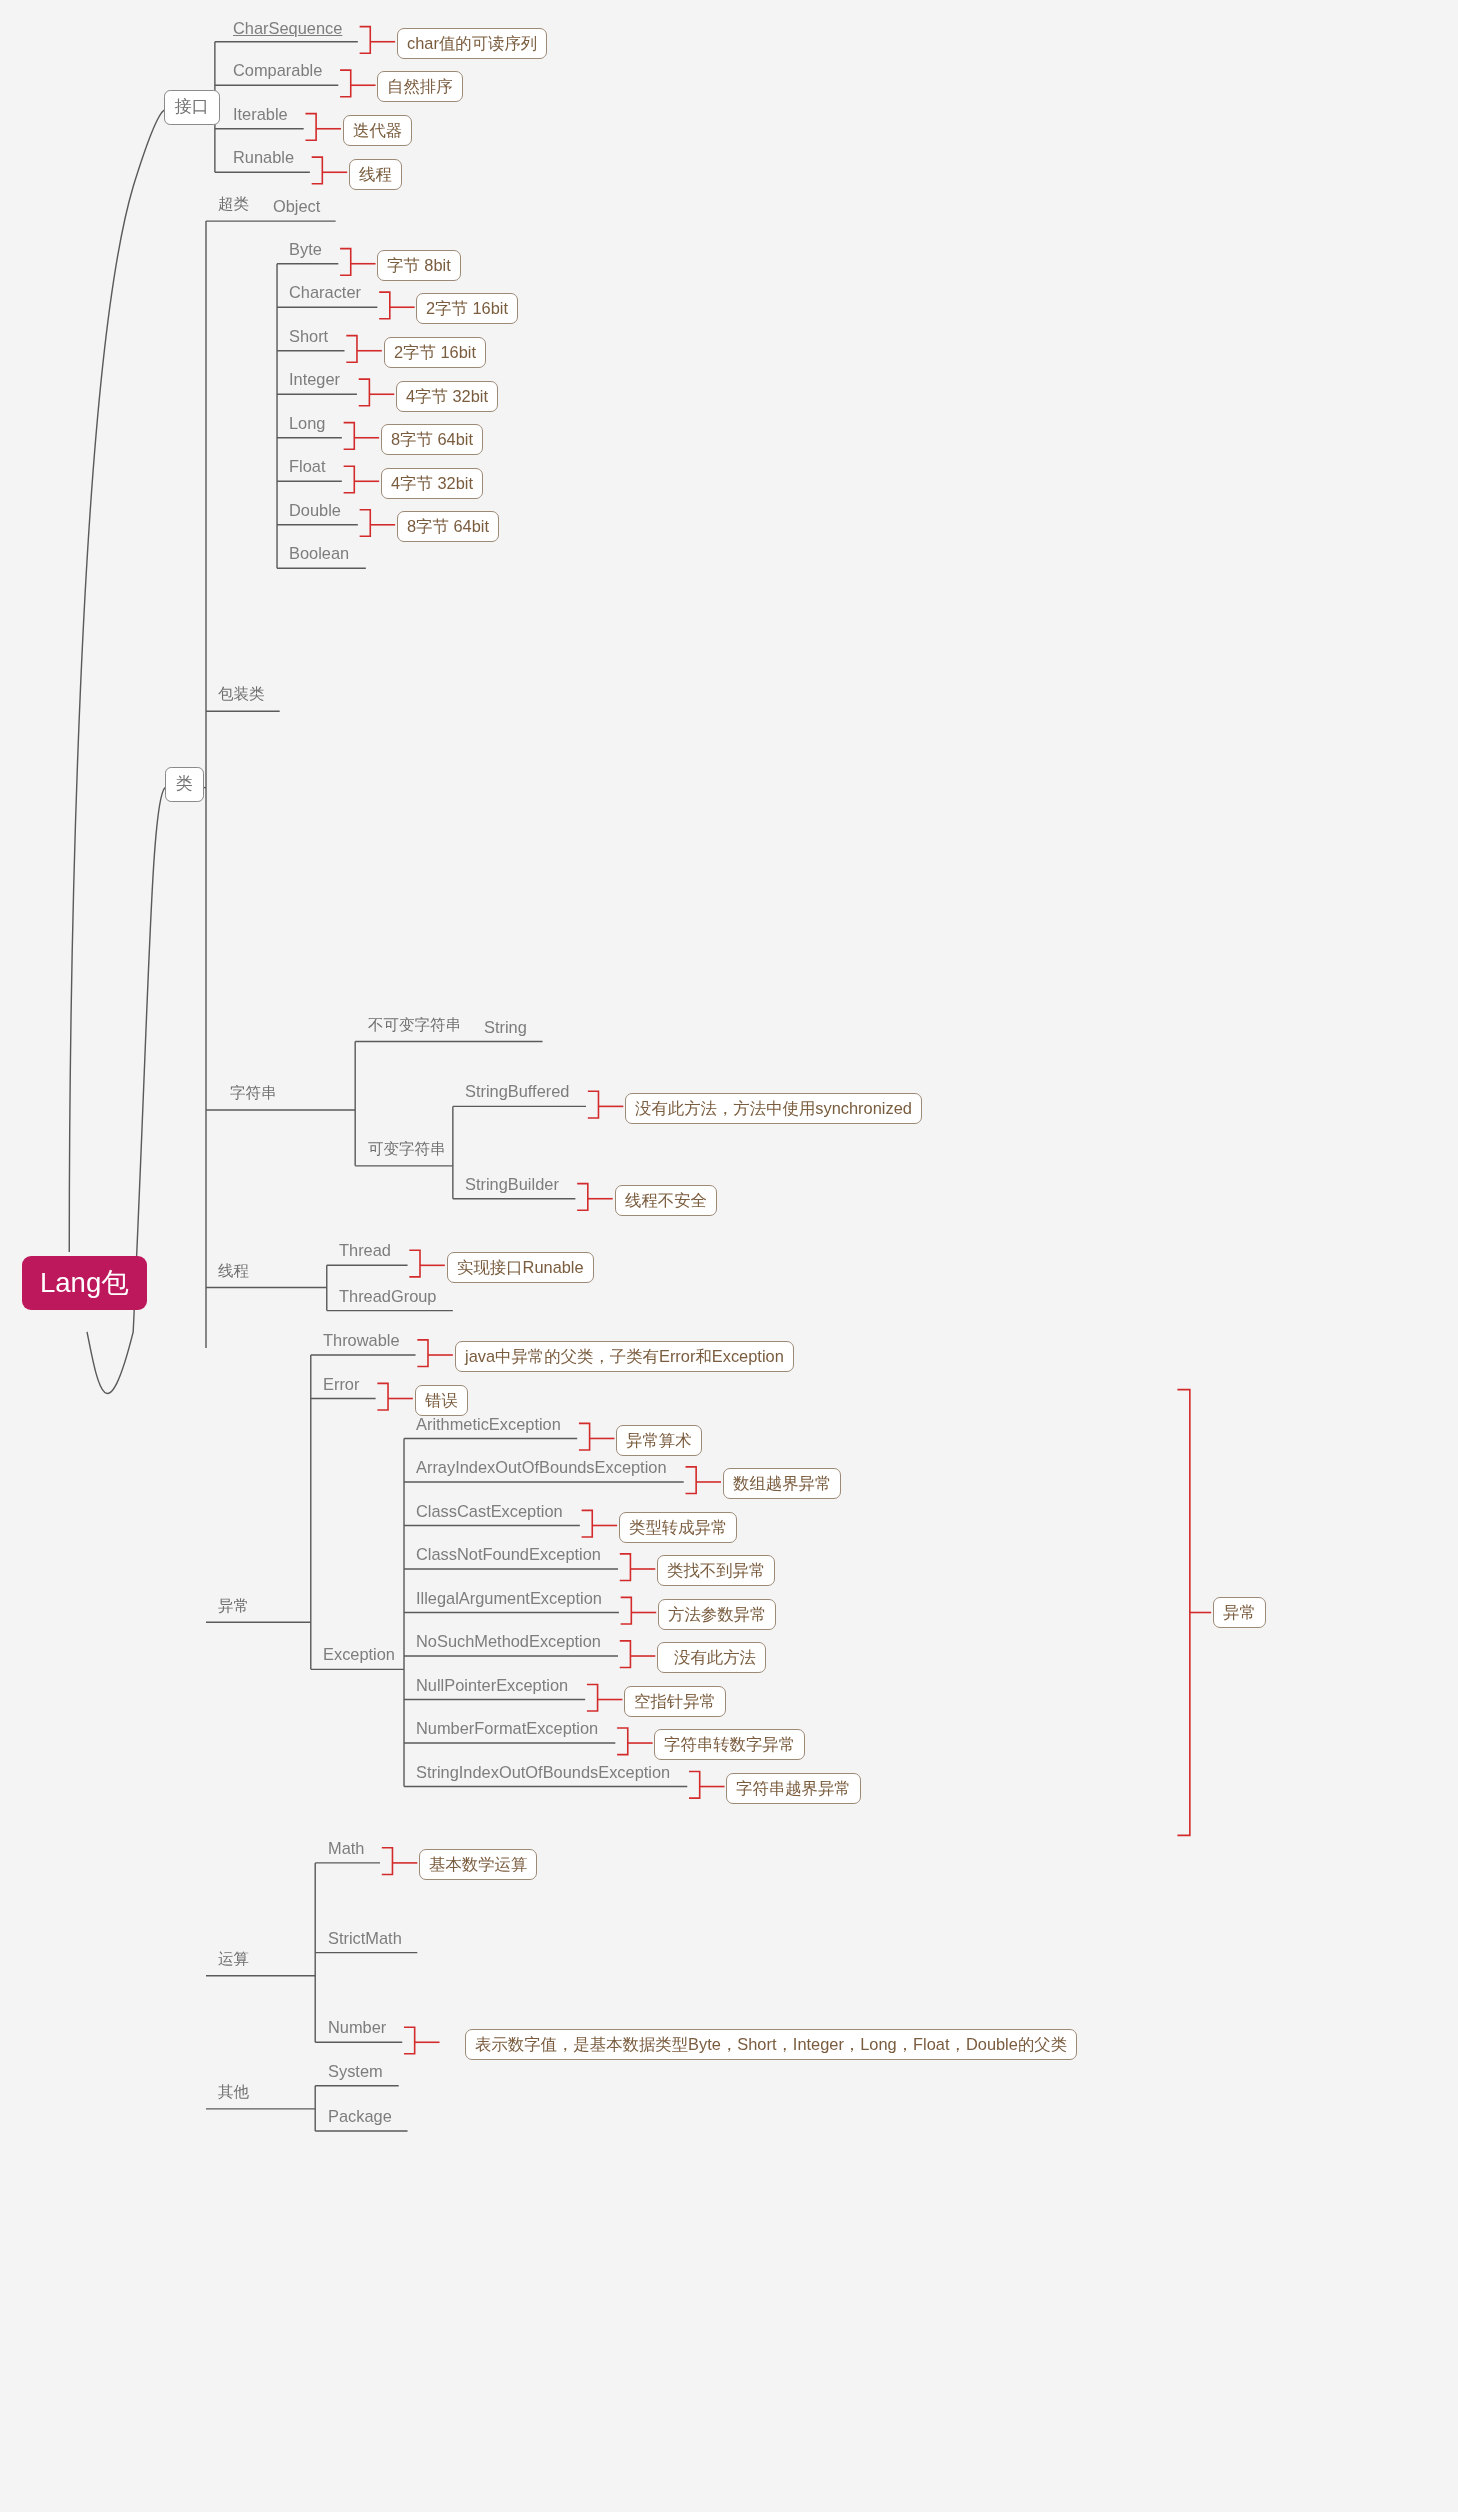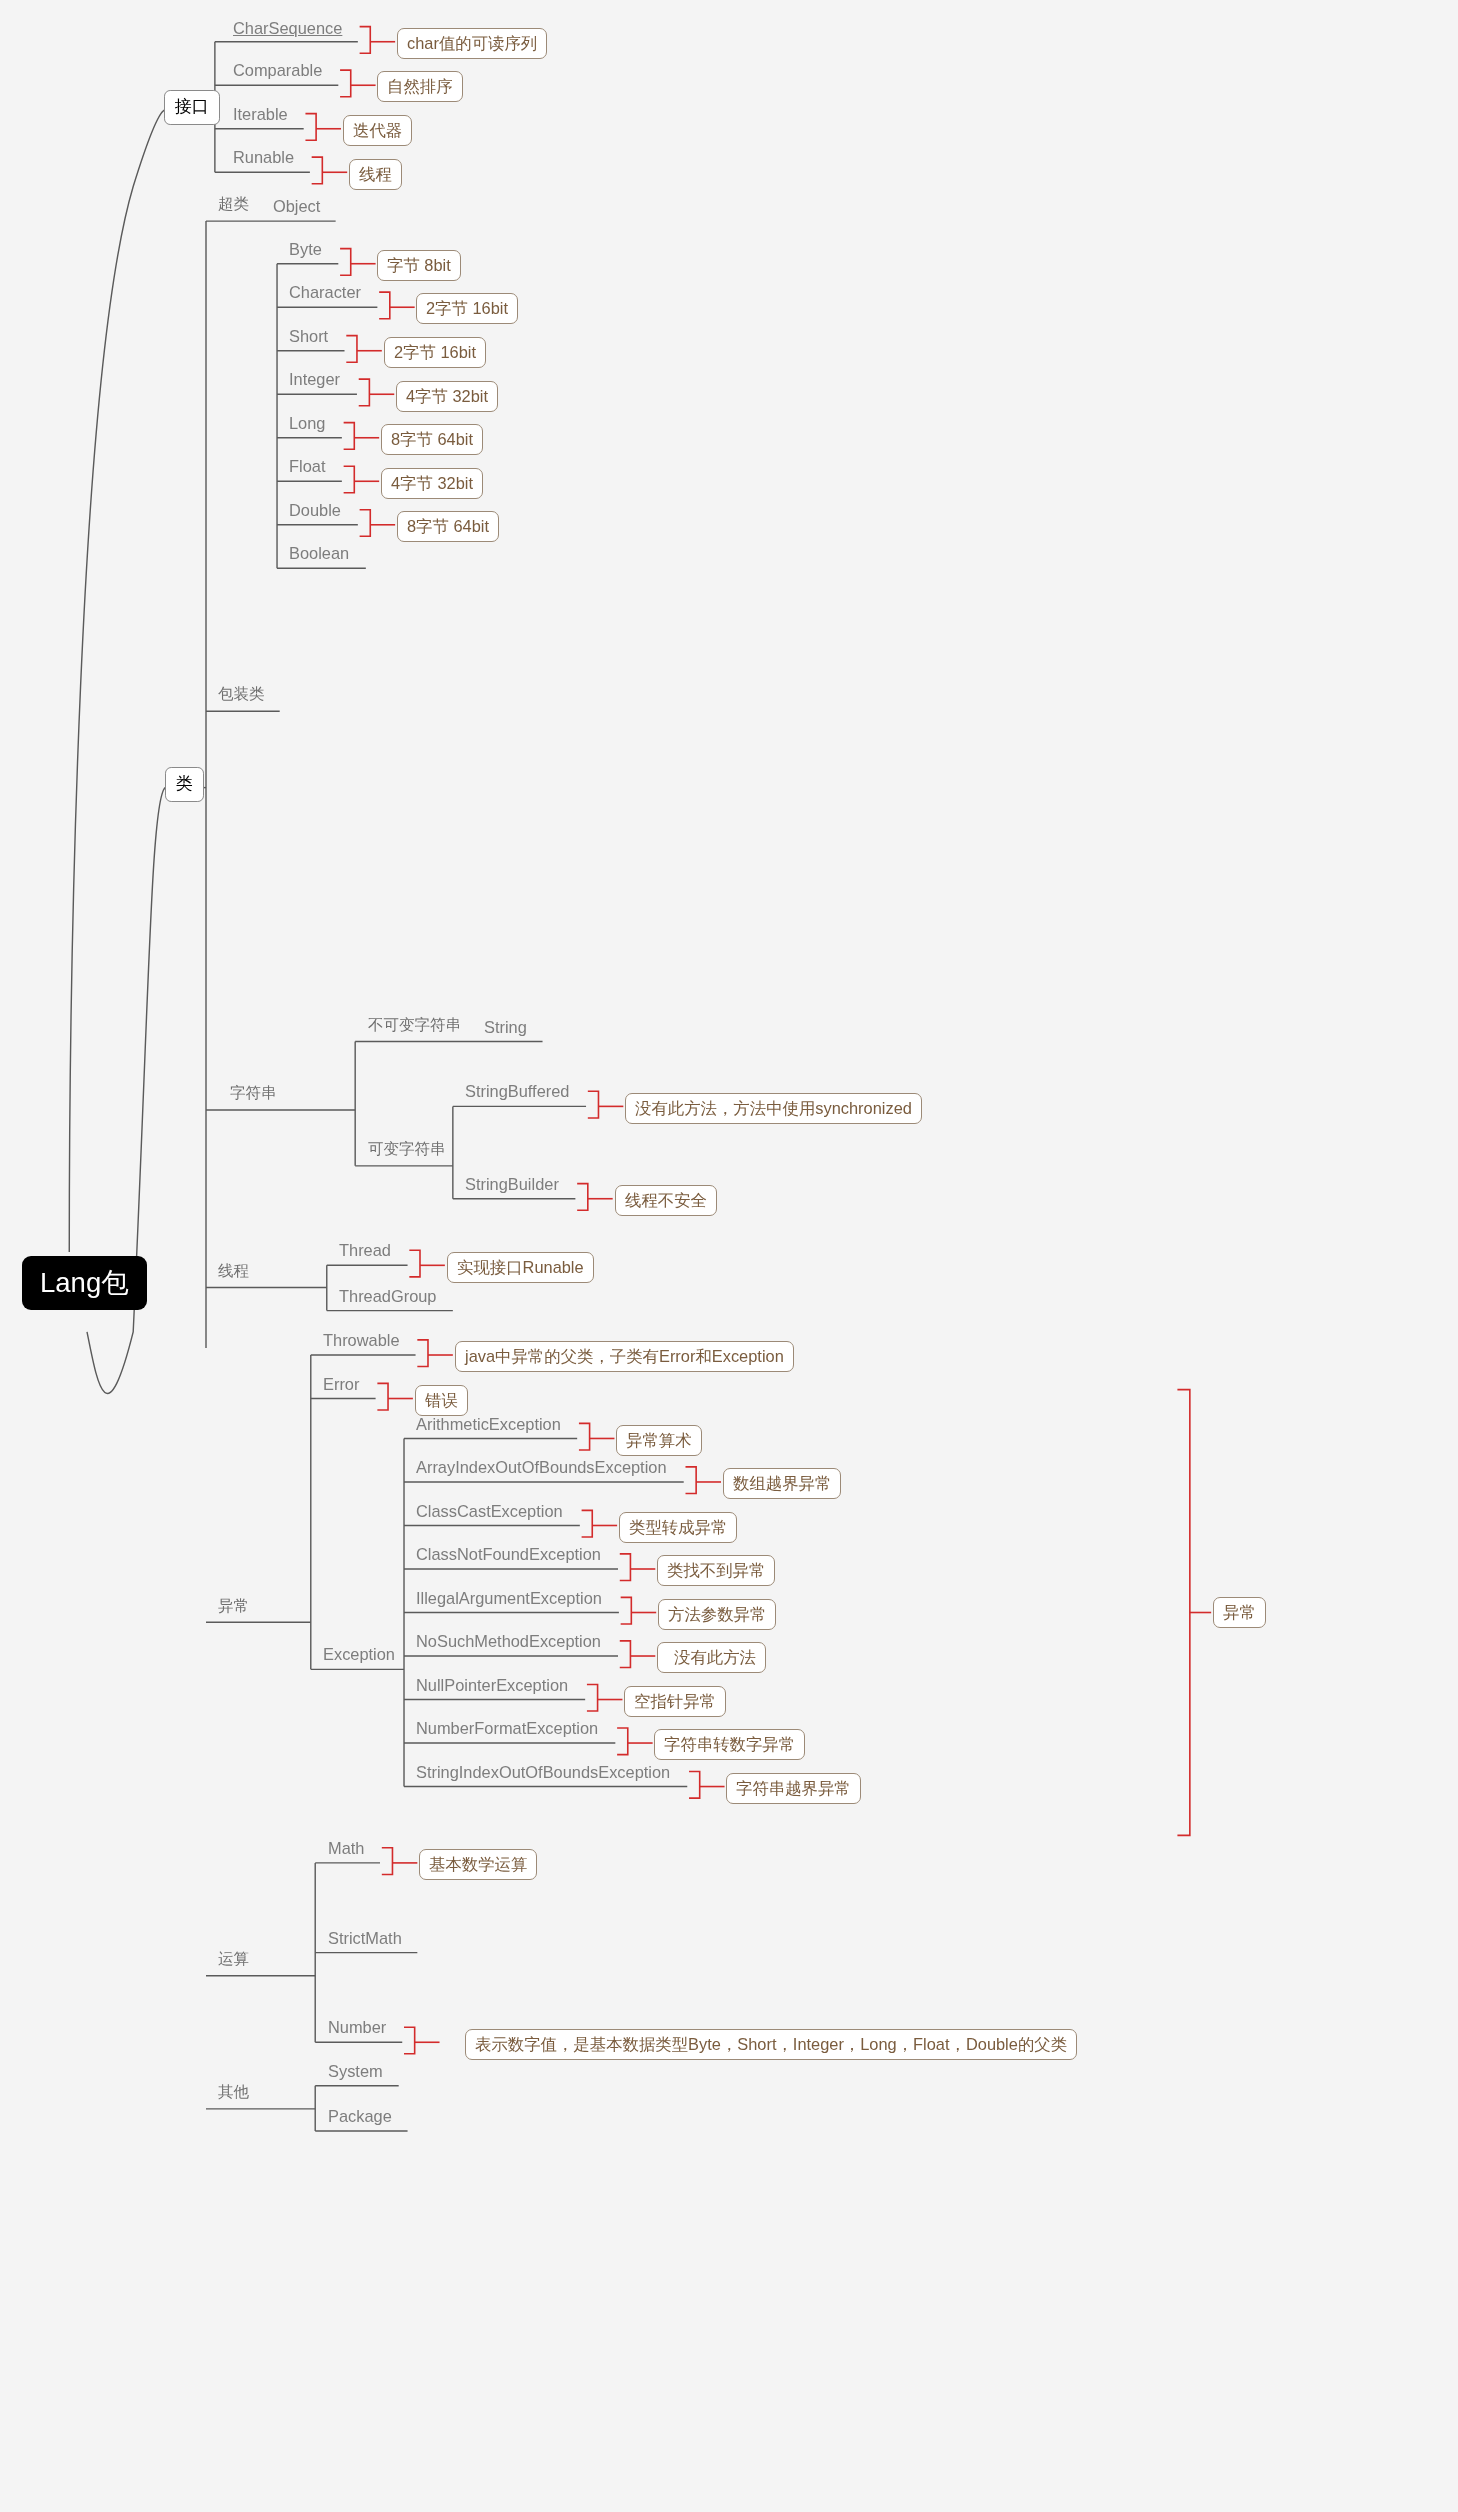--- a/index.html
+++ b/index.html
@@ -8,34 +8,34 @@
     width:1458px;height:2512px;
     background:#f4f4f4;
     font-family:"Liberation Sans","DejaVu Sans",sans-serif;
     overflow:hidden;
   }
   svg.wires{position:absolute;left:0;top:0;width:1458px;height:2512px;pointer-events:none;}
 
   
   .root{
     position:absolute;
-    background:#000000;color:#ffffff;
+    background:#be185d;color:#ffffff;
     border-radius:9px;
     font-size:27.5px;
     padding:11.5px 18px;
     white-space:nowrap;
     line-height:1.12;
   }
   
   .lvl1{
     position:absolute;
     background:#ffffff;
     border:1.2px solid #8a8a8a;
     border-radius:6.2px;
-    color:#000000;
+    color:#737373;
     font-size:17px;
     padding:7px 9.8px;
     white-space:nowrap;
     line-height:1.1;
   }
   
   .lbl{
     position:absolute;
     color:#7d7d7d;
     font-size:16.4px;

